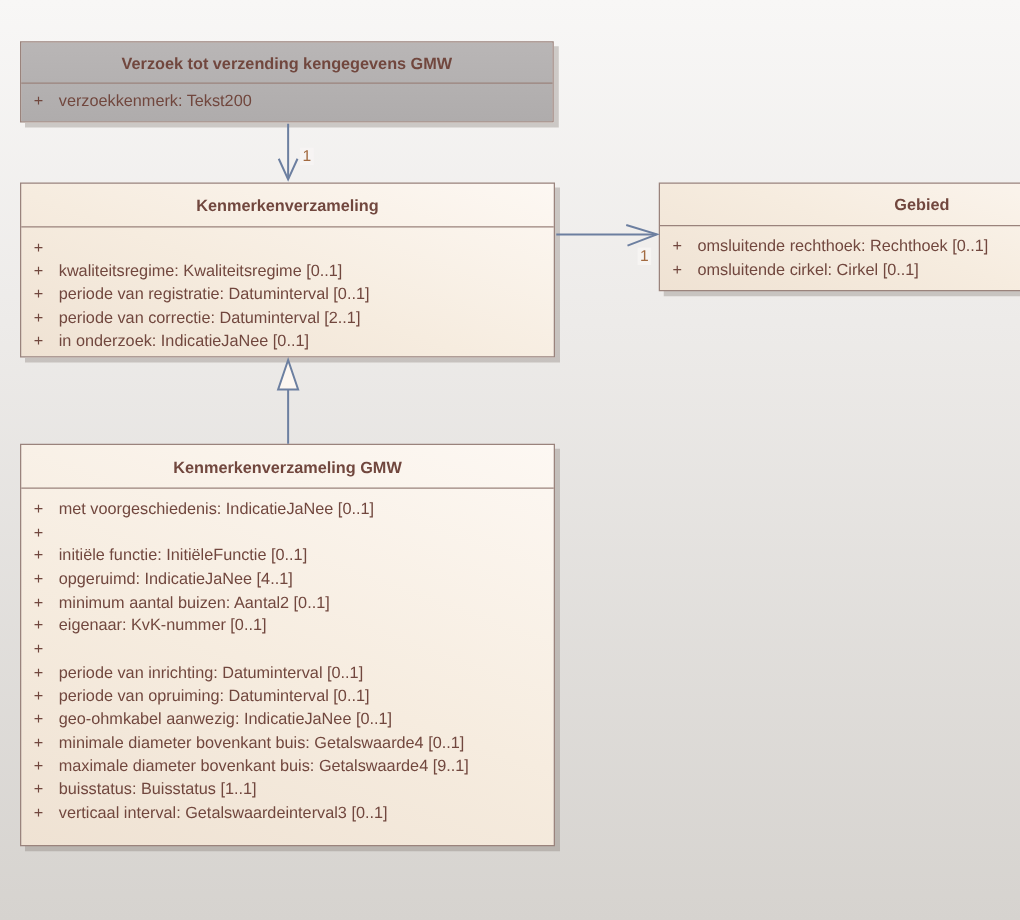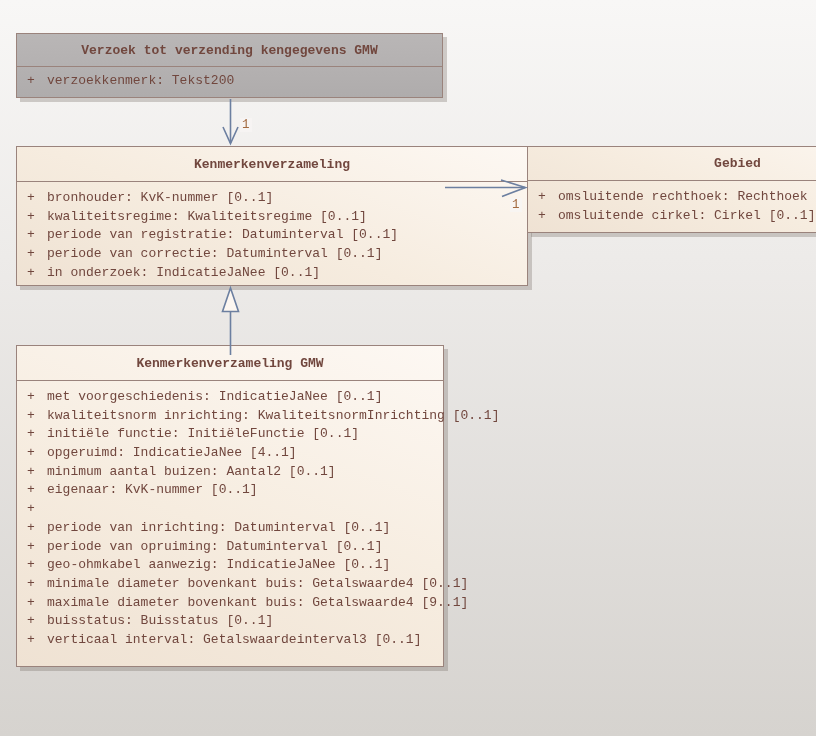--- a/index.html
+++ b/index.html
@@ -1,21 +1,21 @@
 <!DOCTYPE html>
 <html><head>
 <meta charset="utf-8">
 <style>
   html,body{margin:0;padding:0;}
   .canvas{
     position:relative;
     width:816px;height:736px;
     overflow:hidden;
     background:linear-gradient(to bottom,#f8f7f6 0%,#edebe9 35%,#d6d3cf 100%);
-    font-family:Liberation Mono, monospace;
+    font-family:Liberation Sans, sans-serif;
   }
   .uml-class{
     position:absolute;
     border:1px solid #9a837c;
     box-shadow:4px 4px 0 rgba(112,104,96,0.30);
     background:linear-gradient(200deg,#fdf8f3 0%,#f6ecdf 55%,#efe2d3 100%);
     color:#71473e;
     box-sizing:border-box;
   }
   .uml-class.gray{
@@ -33,29 +33,29 @@
   .conn-label{
     position:absolute;
     font-size:12.5px;color:#a26a40;
     background:rgba(247,245,243,0.85);
     padding:0 2px;line-height:14px;
   }
   #box-verzoek{left:16px;top:33px;width:427px;height:65px;}
   #box-verzoek .class-hdr{height:33px;}
   #box-verzoek .attrs{padding-top:5px;}
 
-  #box-kenmerken{left:16px;top:146px;width:512px;height:140px;}
+  #box-kenmerken{left:16px;top:146px;width:428px;height:140px;}
   #box-kenmerken .class-hdr{height:35px;}
   #box-kenmerken .attrs{padding-top:7px;}
 
   #box-gebied{left:527px;top:146px;width:421px;height:87px;}
   #box-gebied .class-hdr{height:34px;}
   #box-gebied .attrs{padding-top:7px;}
 
-  #box-gmw{left:16px;top:345px;width:428px;height:322px;}
+  #box-gmw{left:16px;top:355px;width:428px;height:322px;}
   #box-gmw .class-hdr{height:35px;}
   #box-gmw .attrs{padding-top:7px;}
 
   #connector-svg{position:absolute;left:0;top:0;width:816px;height:736px;pointer-events:none;}
 </style>
 </head>
 <body>
 
 <div class="canvas">
 
@@ -73,36 +73,35 @@
   </div>
 
   <div id="box-kenmerken" class="uml-class">
     <div class="class-hdr">
       <span>Kenmerkenverzameling</span>
     </div>
     <div class="attrs">
 
         <div class="attr-row">
           <span class="vis">+</span>
-          <span class="attr-text">bronhouder: KvK-nummer [0..1]</span>
         </div>
 
         <div class="attr-row">
           <span class="vis">+</span>
           <span class="attr-text">kwaliteitsregime: Kwaliteitsregime [0..1]</span>
         </div>
 
         <div class="attr-row">
           <span class="vis">+</span>
           <span class="attr-text">periode van registratie: Datuminterval [0..1]</span>
         </div>
 
         <div class="attr-row">
           <span class="vis">+</span>
-          <span class="attr-text">periode van correctie: Datuminterval [0..1]</span>
+          <span class="attr-text">periode van correctie: Datuminterval [2..1]</span>
         </div>
 
         <div class="attr-row">
           <span class="vis">+</span>
           <span class="attr-text">in onderzoek: IndicatieJaNee [0..1]</span>
         </div>
       </div>
   </div>
 
   <div id="box-gebied" class="uml-class">
@@ -129,21 +128,20 @@
     </div>
     <div class="attrs">
 
         <div class="attr-row">
           <span class="vis">+</span>
           <span class="attr-text">met voorgeschiedenis: IndicatieJaNee [0..1]</span>
         </div>
 
         <div class="attr-row">
           <span class="vis">+</span>
-          <span class="attr-text">kwaliteitsnorm inrichting: KwaliteitsnormInrichting [0..1]</span>
         </div>
 
         <div class="attr-row">
           <span class="vis">+</span>
           <span class="attr-text">initiële functie: InitiëleFunctie [0..1]</span>
         </div>
 
         <div class="attr-row">
           <span class="vis">+</span>
           <span class="attr-text">opgeruimd: IndicatieJaNee [4..1]</span>
@@ -183,21 +181,21 @@
           <span class="attr-text">minimale diameter bovenkant buis: Getalswaarde4 [0..1]</span>
         </div>
 
         <div class="attr-row">
           <span class="vis">+</span>
           <span class="attr-text">maximale diameter bovenkant buis: Getalswaarde4 [9..1]</span>
         </div>
 
         <div class="attr-row">
           <span class="vis">+</span>
-          <span class="attr-text">buisstatus: Buisstatus [0..1]</span>
+          <span class="attr-text">buisstatus: Buisstatus [1..1]</span>
         </div>
 
         <div class="attr-row">
           <span class="vis">+</span>
           <span class="attr-text">verticaal interval: Getalswaardeinterval3 [0..1]</span>
         </div>
       </div>
   </div>
 
   <svg id="connector-svg" viewBox="0 0 816 736" xmlns="http://www.w3.org/2000/svg">

